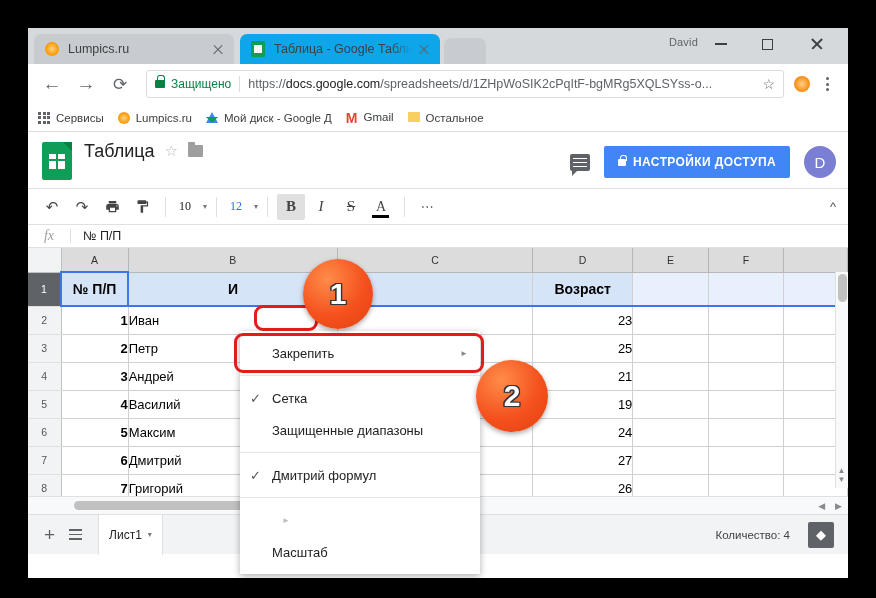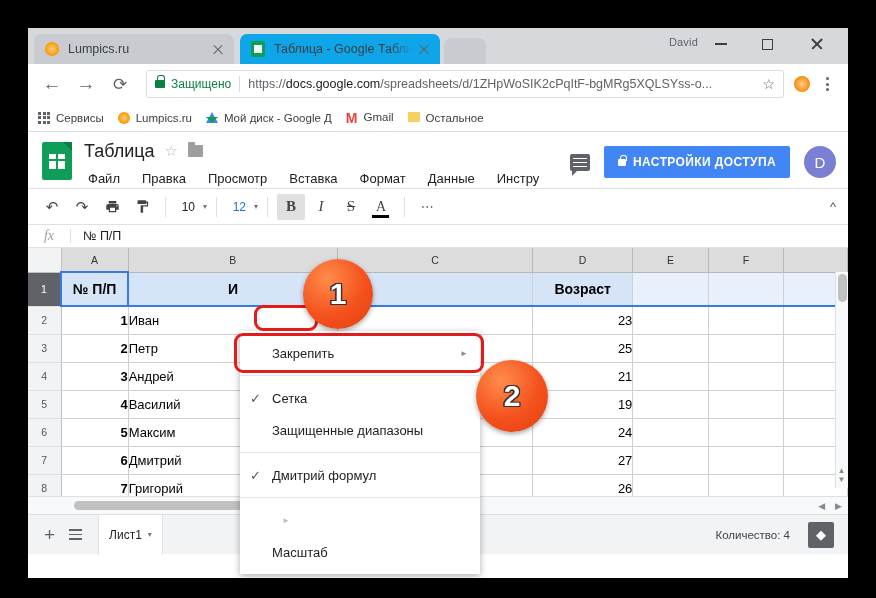--- a/index.html
+++ b/index.html
@@ -322,21 +322,21 @@
     position: relative;
   }
   .tb {
     width: 28px; height: 26px;
     display: flex; align-items: center; justify-content: center;
     color: #444; font-size: 15px;
     border-radius: 2px;
   }
   .tb.on { background: #e0e0e0; }
   .tb-sep { width: 1px; height: 20px; background: #e0e0e0; margin: 0 7px; }
-  .tb-num { font-size: 12px; color: #222; padding: 0 4px; min-width: 24px; text-align: right; }
+  .tb-num { font-size: 12px; color: #222; padding: 0 4px; min-width: 24px; text-align: left; font-family: Liberation Serif, serif; }
   .tb-caret { font-size: 8px; color: #777; margin-left: 2px; }
   .tb-bold { font-weight: bold; font-family: "Liberation Serif", serif; font-size: 15px; }
   .tb-ital { font-style: italic; font-family: "Liberation Serif", serif; font-size: 15px; }
   .tb-strike { text-decoration: line-through; font-family: "Liberation Serif", serif; font-size: 15px; }
   .tb-tcolor { position: relative; font-family: "Liberation Serif", serif; font-size: 14px; }
   .tb-tcolor::after { content:""; position:absolute; left:5px; bottom:2px; width:17px; height:3px; background:#000; }
   .tb-dots { letter-spacing: 1.5px; font-size: 13px; }
   .tb-collapse { position: absolute; right: 12px; font-size: 13px; color: #555; }
 
   
@@ -580,29 +580,20 @@
       <div class="sheets-logo">
         <span class="pg"></span>
           <span class="fold"></span>
           <span class="grid"></span>
       </div>
       <div>
         <div class="title-row">
           <span class="doc-title">Таблица</span>
           <span class="ico-star">☆</span>
           <span class="ico-folder"></span>
-        </div>
-        <div class="menubar">
-          <span class="menu-item">Файл</span>
-          <span class="menu-item">Правка</span>
-          <span class="menu-item">Просмотр</span>
-          <span class="menu-item">Вставка</span>
-          <span class="menu-item">Формат</span>
-          <span class="menu-item">Данные</span>
-          <span class="menu-item">Инстру</span>
         </div>
       </div>
       <div class="head-right">
         <span class="comment-ico">
             <i></i>
           </span>
         <span class="share-btn">
           <span class="share-lock"></span>
           <span>НАСТРОЙКИ ДОСТУПА</span>
         </span>

